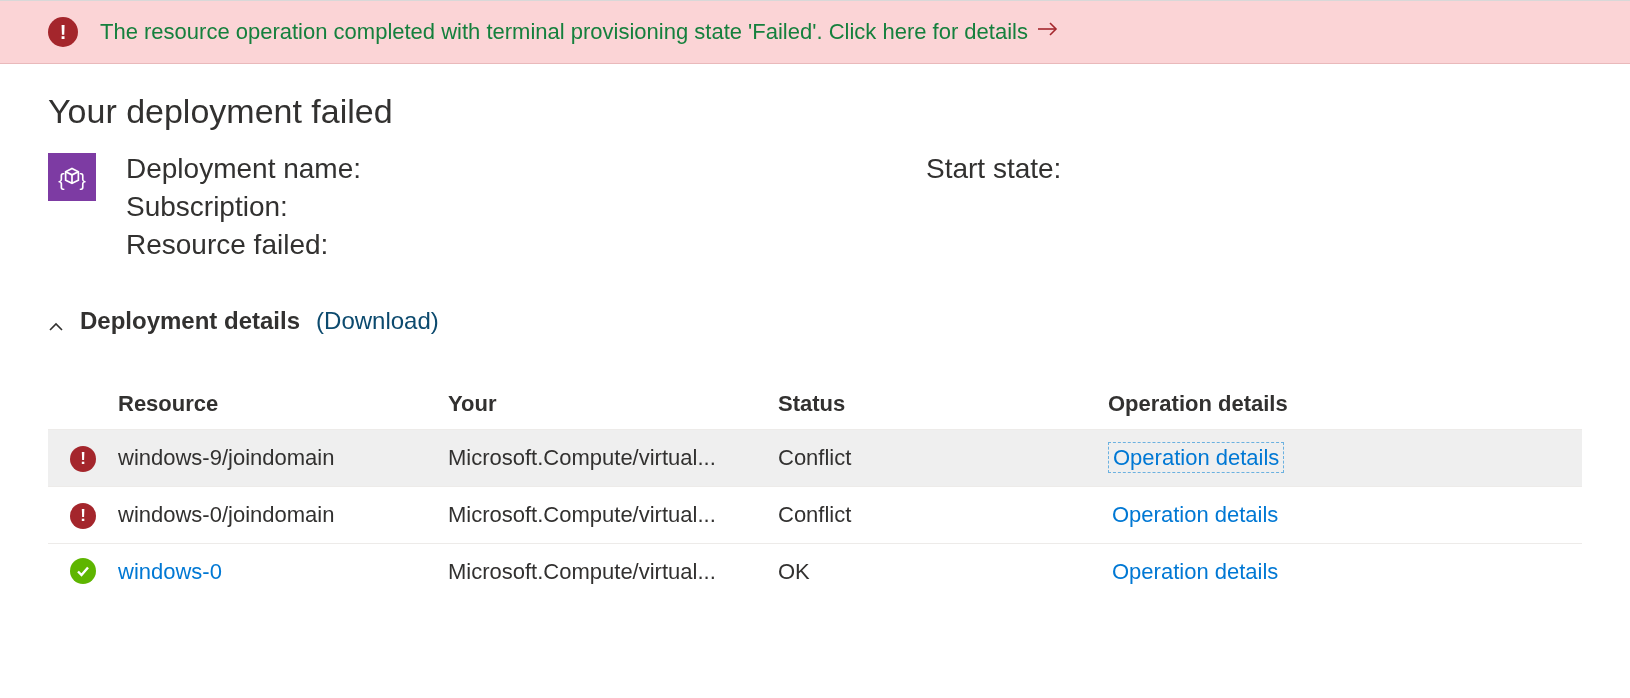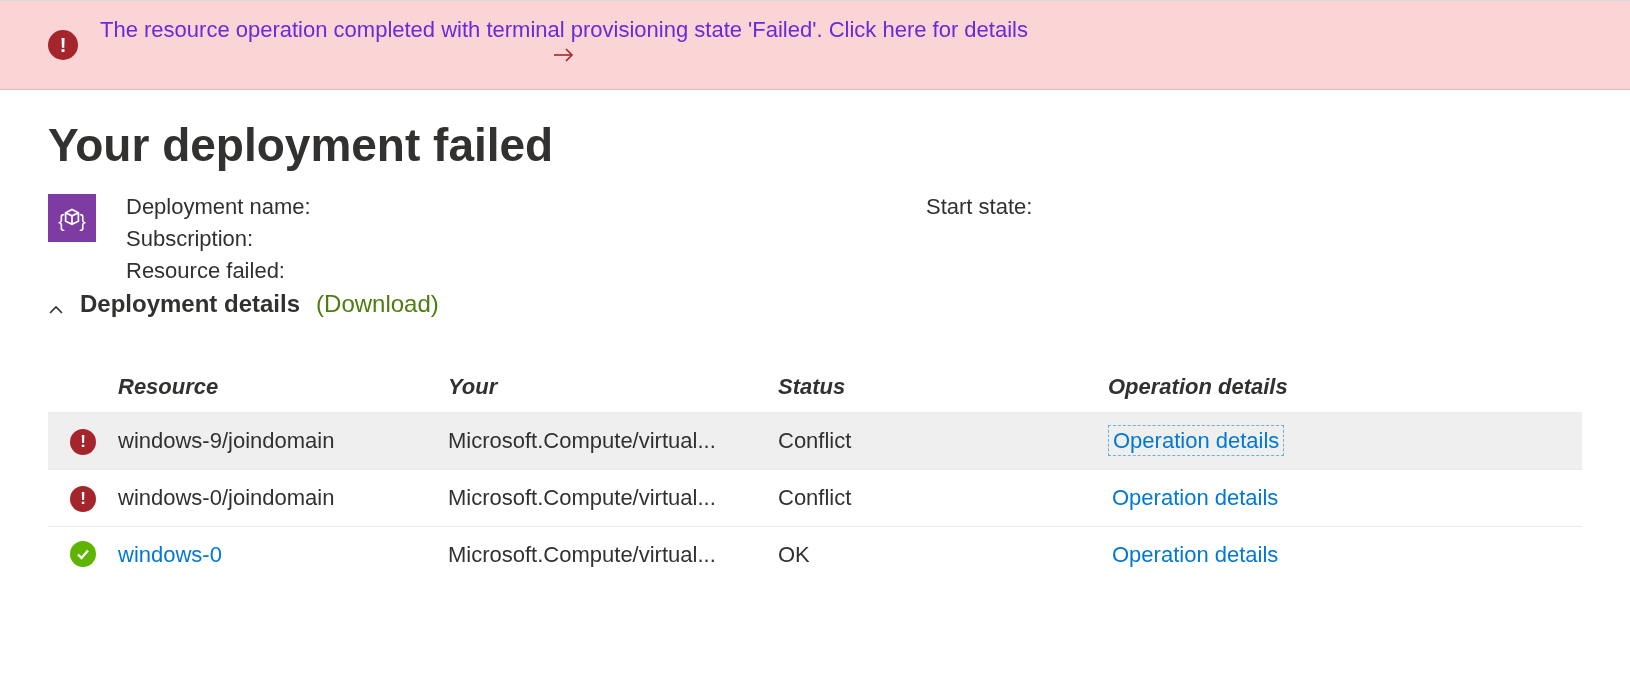--- a/index.html
+++ b/index.html
@@ -24,83 +24,83 @@
     width: 30px; height: 30px;
     border-radius: 50%;
     background: #a4262c;
     color: #fff;
     display: flex; align-items: center; justify-content: center;
     font-weight: 700;
     font-size: 20px;
     flex-shrink: 0;
   }
   .banner-text {
-    color: #6d28d9;
+    color: #15803d;
     font-size: 22px;
     font-weight: 400;
     display: flex;
     align-items: center;
-    flex-direction: column;
+    gap: 8px;
   }
   .banner-arrow { font-size: 22px; color: #a4262c; }
   .page {
     padding: 28px 48px 0 48px;
   }
   h1 {
-    font-size: 46px;
-    font-weight: 700;
+    font-size: 34px;
+    font-weight: 400;
     margin: 0 0 22px 0;
   }
   .meta-row {
     display: flex;
     align-items: flex-start;
     gap: 30px;
   }
   .cube-icon {
     width: 48px; height: 48px;
     background: #7d3ba3;
     display: flex; align-items: center; justify-content: center;
     color: #fff;
     flex-shrink: 0;
   }
   .cube-icon svg { width: 34px; height: 34px; }
   .meta-grid {
     flex: 1;
     display: flex;
-    font-size: 22px;
+    font-size: 28px;
   }
   .meta-left { flex: 0 0 800px; }
   .meta-right { }
   .meta-item { margin-bottom: 6px; display: flex; }
   .meta-label { color: #323130; }
   .meta-value { margin-left: 14px; }
   .section-header {
+    margin-top: 40px;
     display: flex;
     align-items: center;
     gap: 16px;
     font-size: 24px;
   }
   .chev {
     width: 16px; height: 16px;
     display: inline-block;
   }
   .chev svg { width: 16px; height: 16px; }
   .section-title { font-weight: 600; }
-  .download-link { color: #4d7c0f; }
+  .download-link { color: #0c4a6e; }
   .table {
     margin-top: 44px;
     width: 100%;
     border-collapse: collapse;
     font-size: 22px;
   }
   .table th {
     text-align: left;
     font-weight: 600;
     padding: 12px 10px;
-    font-style: italic;
   }
   .table td {
     padding: 14px 10px;
     border-top: 1px solid #edebe9;
   }
   .col-icon { width: 60px; padding-left: 22px !important; }
   .col-resource { width: 330px; }
   .col-type { width: 330px; }
   .col-status { width: 330px; }
   .col-op { }

